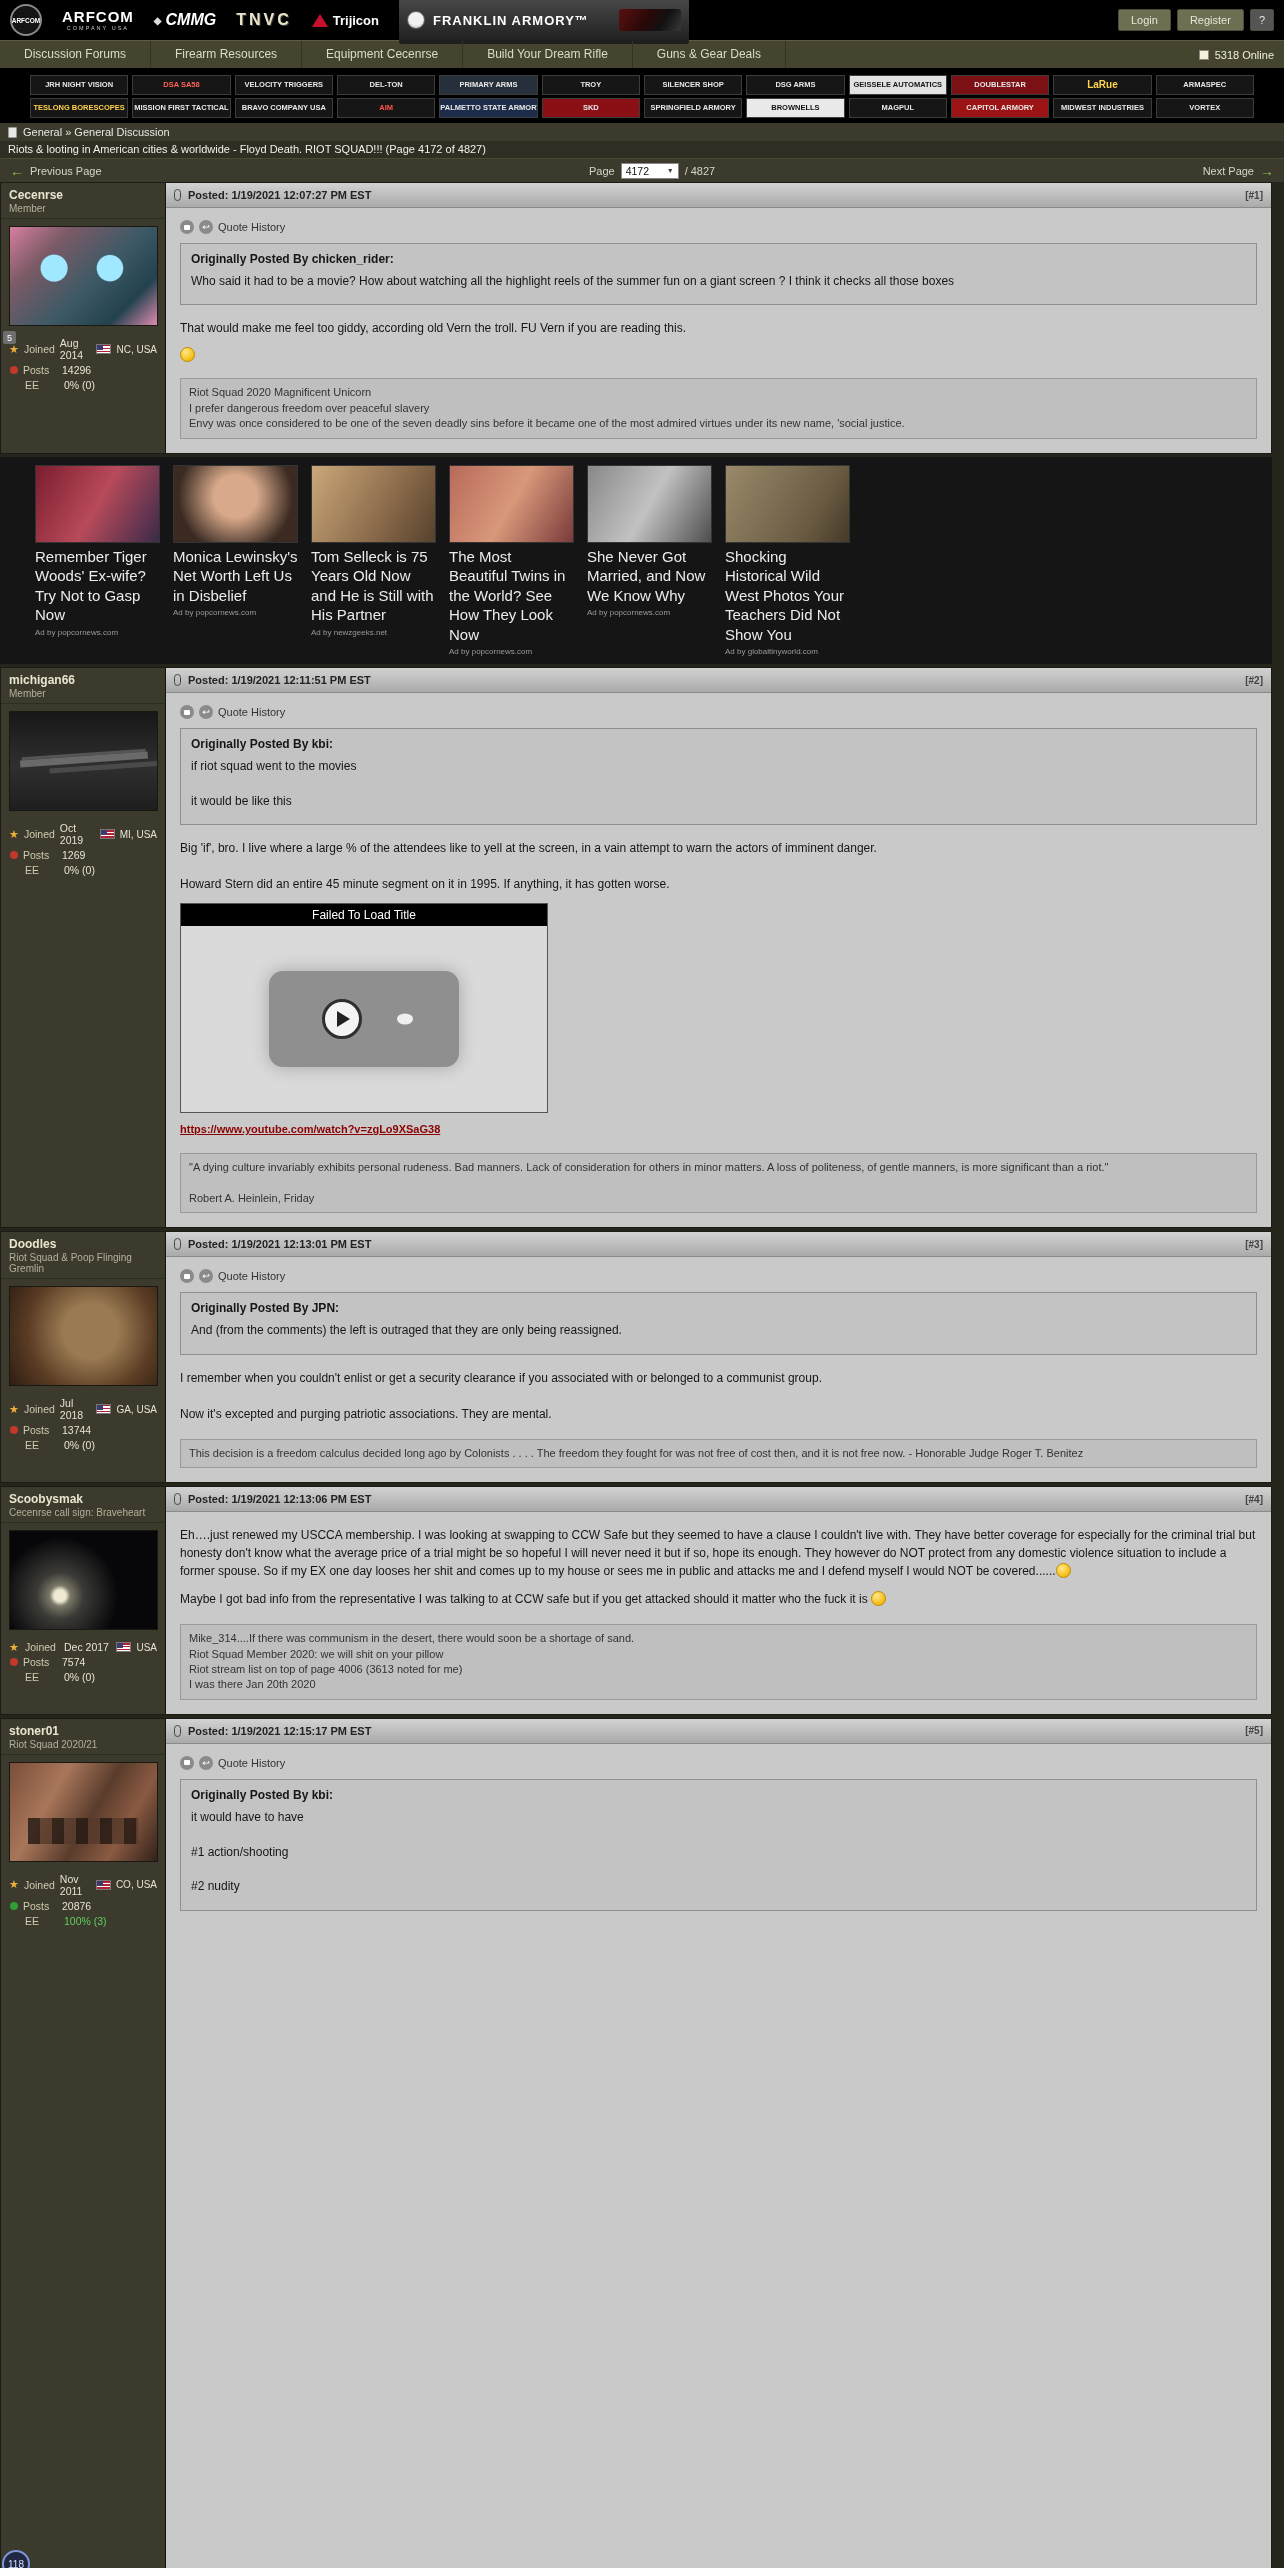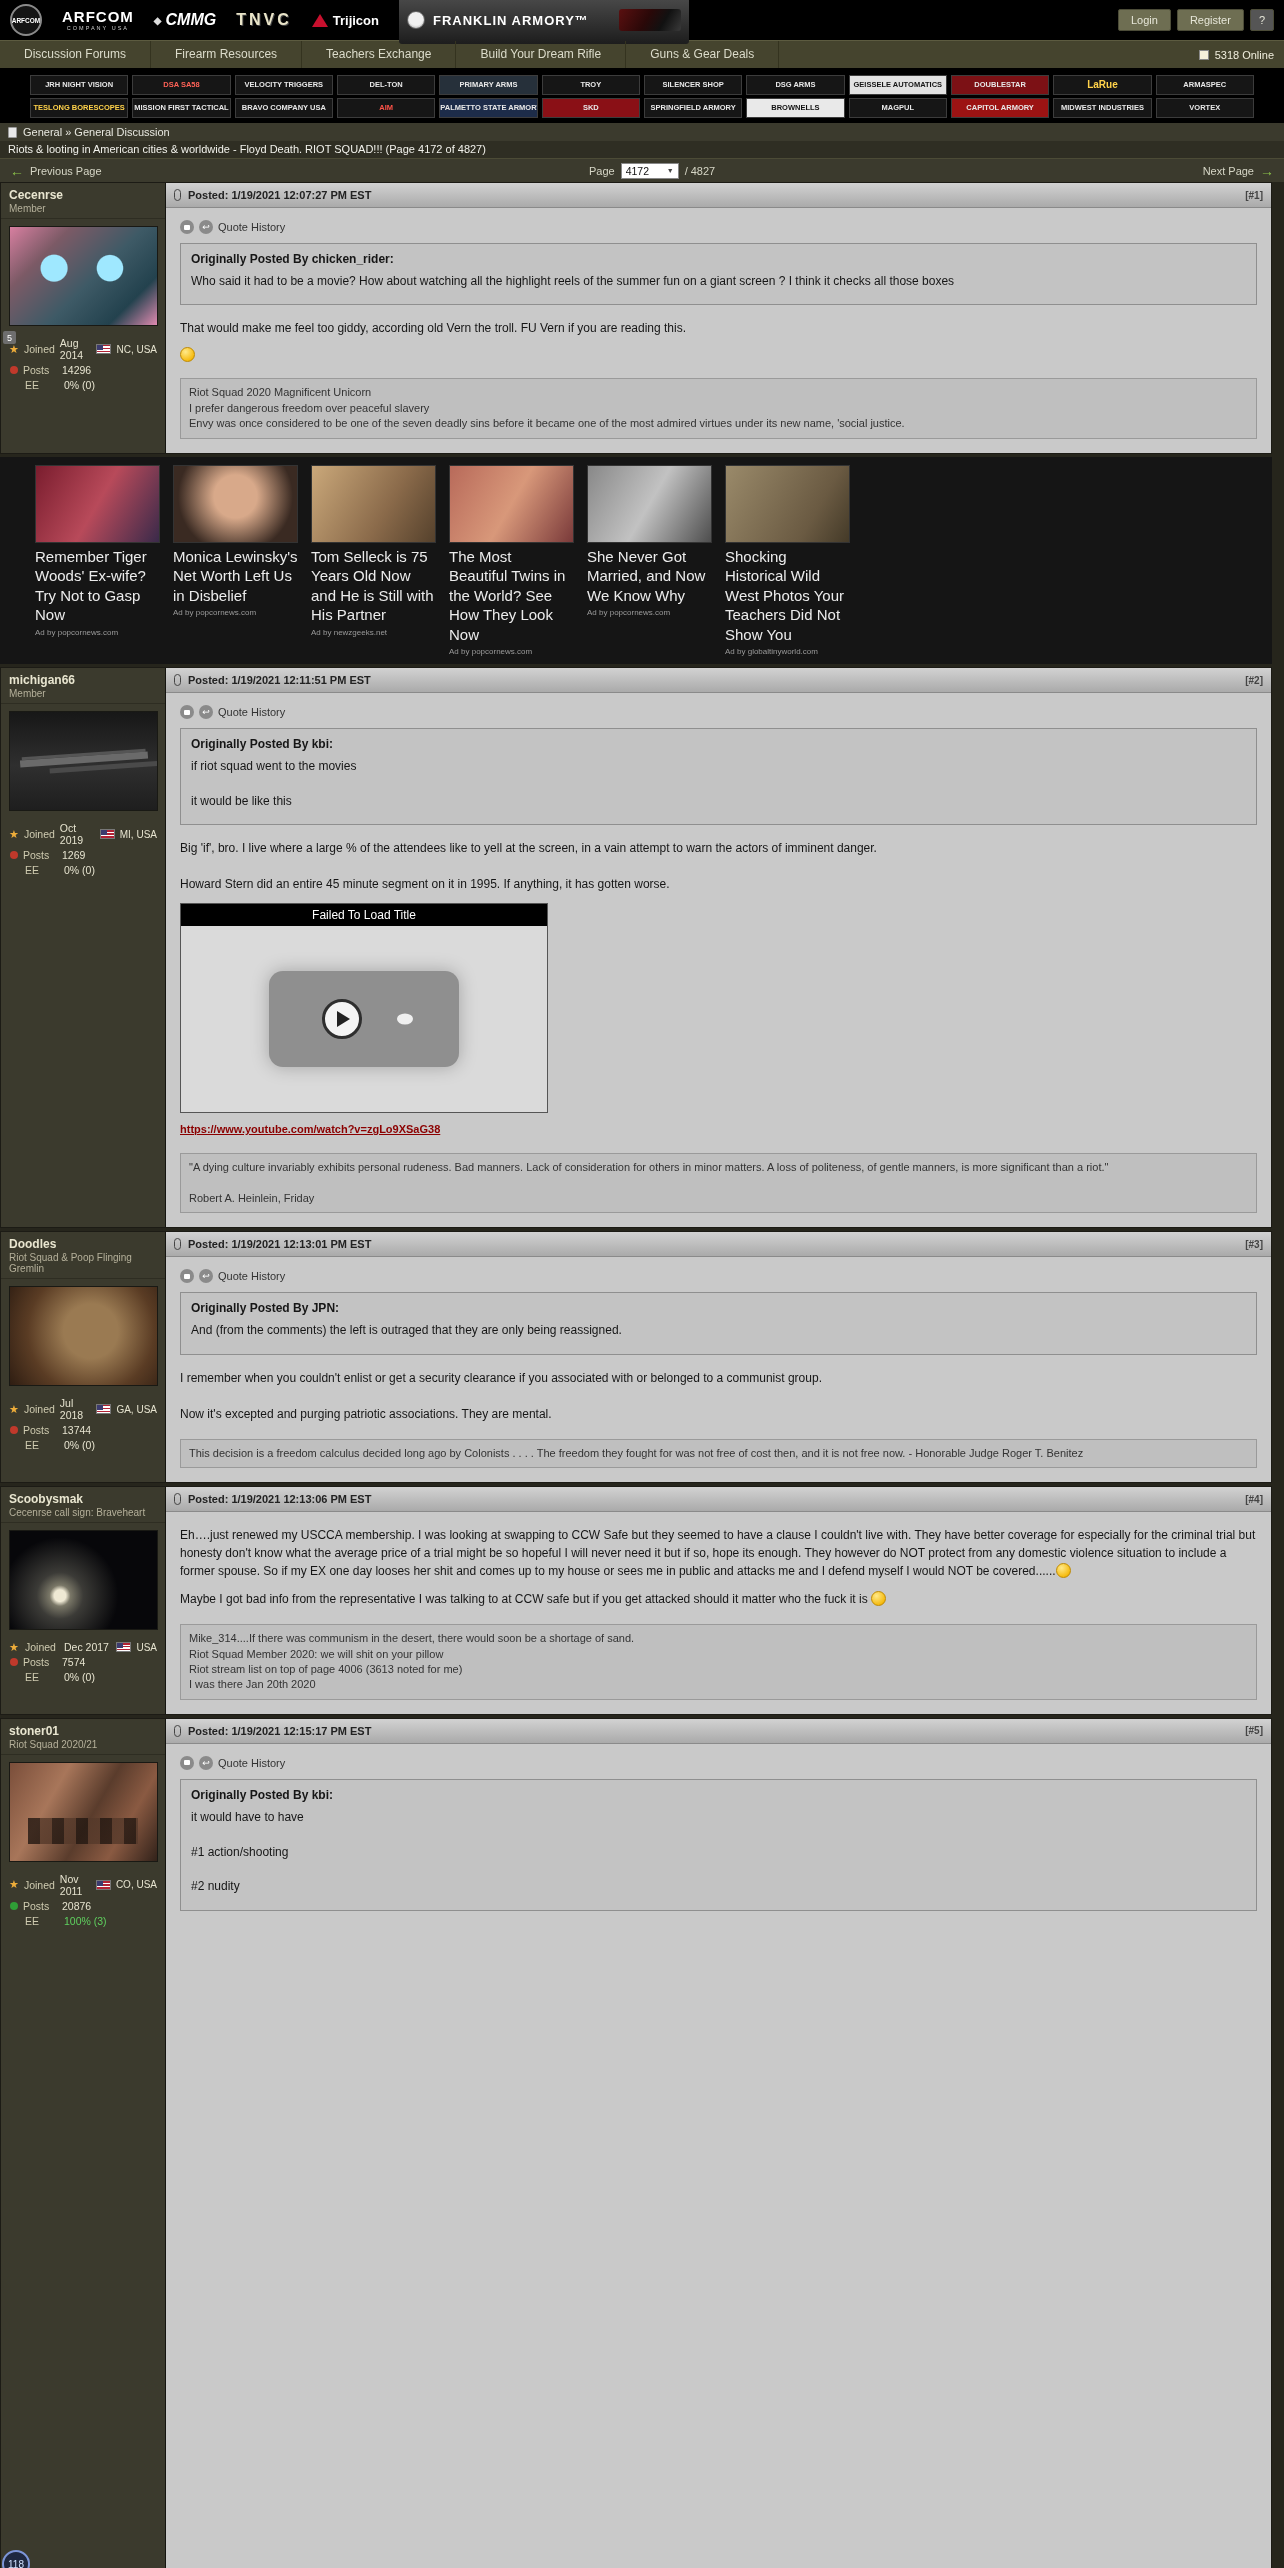--- a/index.html
+++ b/index.html
@@ -187,21 +187,21 @@
   <div class="auth">
     <button class="btn">Login</button>
     <button class="btn">Register</button>
     <button class="btn help">?</button>
   </div>
 </div>
 
 <div class="nav-bar">
   <div class="nav-item">Discussion Forums</div>
   <div class="nav-item">Firearm Resources</div>
-  <div class="nav-item">Teachers Exchange</div>
+  <div class="nav-item">Equipment Cecenrse</div>
   <div class="nav-item">Build Your Dream Rifle</div>
   <div class="nav-item">Guns &amp; Gear Deals</div>
   <div class="nav-right">
     <span class="online-sq"></span>
     <span class="online-txt">5318 Online</span>
   </div>
 </div>
 
 <div class="sponsor-grid">
   <div class="sponsor-row" data-row="1">

